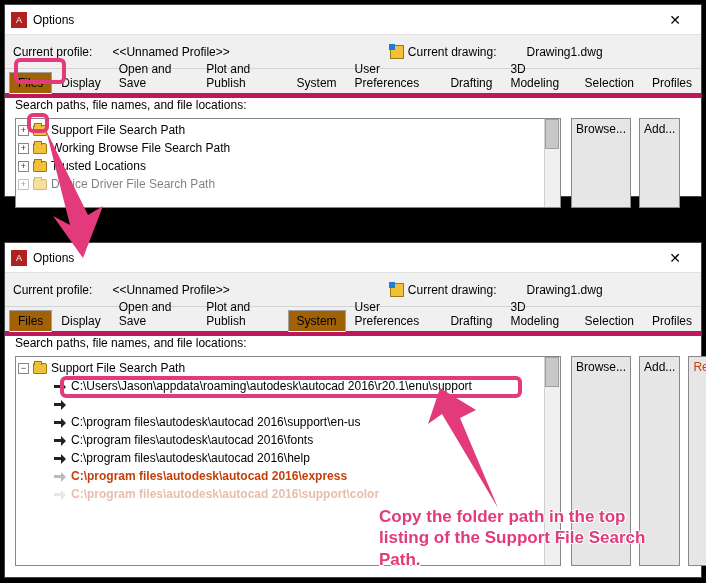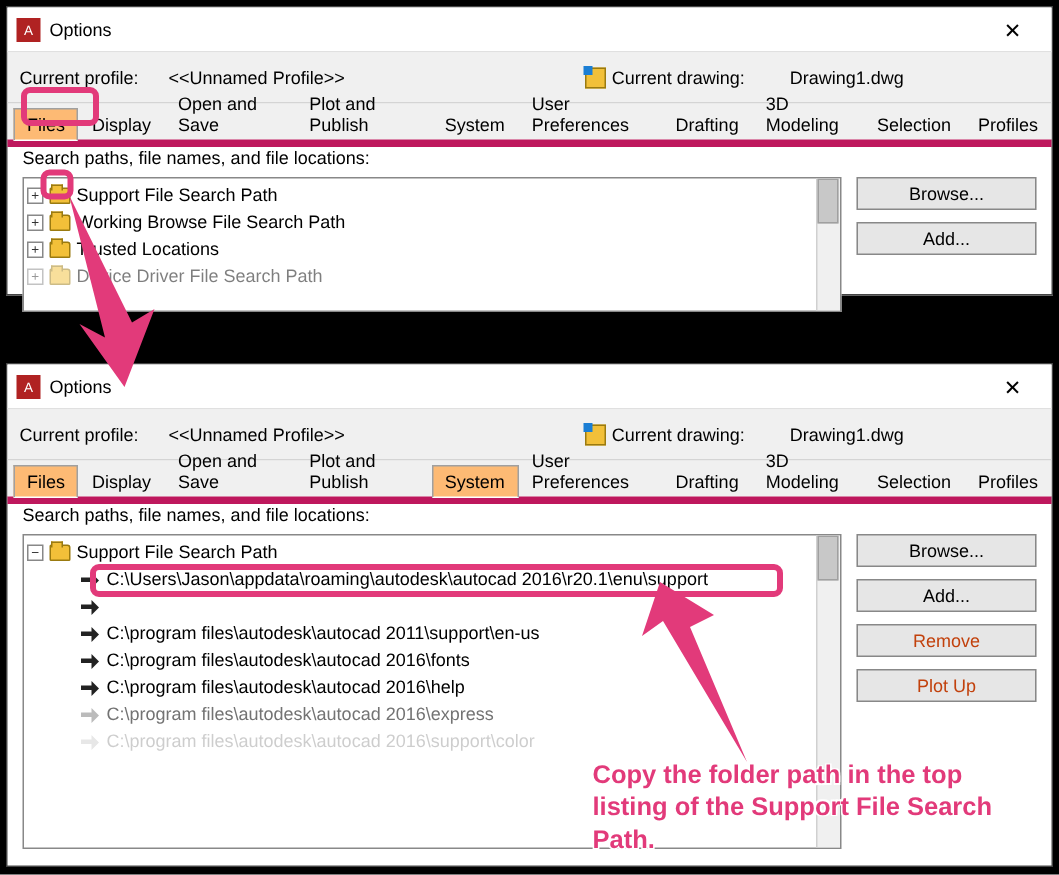--- a/index.html
+++ b/index.html
@@ -80,21 +80,21 @@
   }
   .tab {
     padding: 3px 8px;
     font-size: 12px;
     border: 1px solid transparent;
     border-bottom: none;
     cursor: pointer;
     position: relative;
   }
   .tab.active {
-    background: #fdba74;
+    background: #a16207;
     border-color: #a0a0a0;
     border-bottom: 1px solid #fff;
     top: 1px;
   }
   .tabcontent {
     border-top: 5px solid #be185d;
     padding: 0 10px;
   }
   .searchlbl { margin-bottom: 6px; }
 
@@ -177,26 +177,25 @@
     content: "";
     position: absolute;
     left: 8px; top: 1px;
     border-left: 5px solid #222;
     border-top: 5px solid transparent;
     border-bottom: 5px solid transparent;
   }
   .arrow.grey::before { background: #bbb; }
   .arrow.grey::after { border-left-color: #bbb; }
   .itemtext { }
-  .itemtext.grey { color: #737373; }
+  .itemtext.grey { color: #c2410c; font-weight: bold; }
 
   .btns {
     width: 120px;
     display: flex;
-    flex-direction: column;
     gap: 8px;
   }
   .btn {
     padding: 3px 4px;
     text-align: center;
     border: 1px solid #888;
     background: #e6e6e6;
     cursor: pointer;
   }
   .btn.disabled { color: #c2410c; cursor: default; }
@@ -347,21 +346,21 @@
           </div>
           <div class="row">
             <span class="indent"></span>
             <span class="exp-blank"></span>
             <span class="arrow"></span>
           </div>
           <div class="row">
             <span class="indent"></span>
             <span class="exp-blank"></span>
             <span class="arrow"></span>
-            <span class="itemtext">C:\program files\autodesk\autocad 2011\support\en-us</span>
+            <span class="itemtext">C:\program files\autodesk\autocad 2016\support\en-us</span>
           </div>
           <div class="row">
             <span class="indent"></span>
             <span class="exp-blank"></span>
             <span class="arrow"></span>
             <span class="itemtext">C:\program files\autodesk\autocad 2016\fonts</span>
           </div>
           <div class="row">
             <span class="indent"></span>
             <span class="exp-blank"></span>
@@ -404,13 +403,13 @@
     <path d="M 18 0 L 60 85 L 75 76 L 55 128 L 25 86 L 42 95 Z" fill="#e23a7a"></path>
   </svg>
 </div>
 
 <div class="bigarrow" style="left:420px; top:388px;">
   <svg width="90" height="120" viewBox="0 0 90 120">
     <path d="M 78 120 L 22 26 L 8 36 L 20 0 L 56 22 L 40 30 Z" fill="#e23a7a"></path>
   </svg>
 </div>
 
-<div class="annotation" style="left:395px; top:506px; width:280px;">Copy the folder path in the top listing of the Support File Search Path.</div>
+<div class="annotation" style="left:379px; top:506px; width:280px;">Copy the folder path in the top listing of the Support File Search Path.</div>
 
 </body></html>

